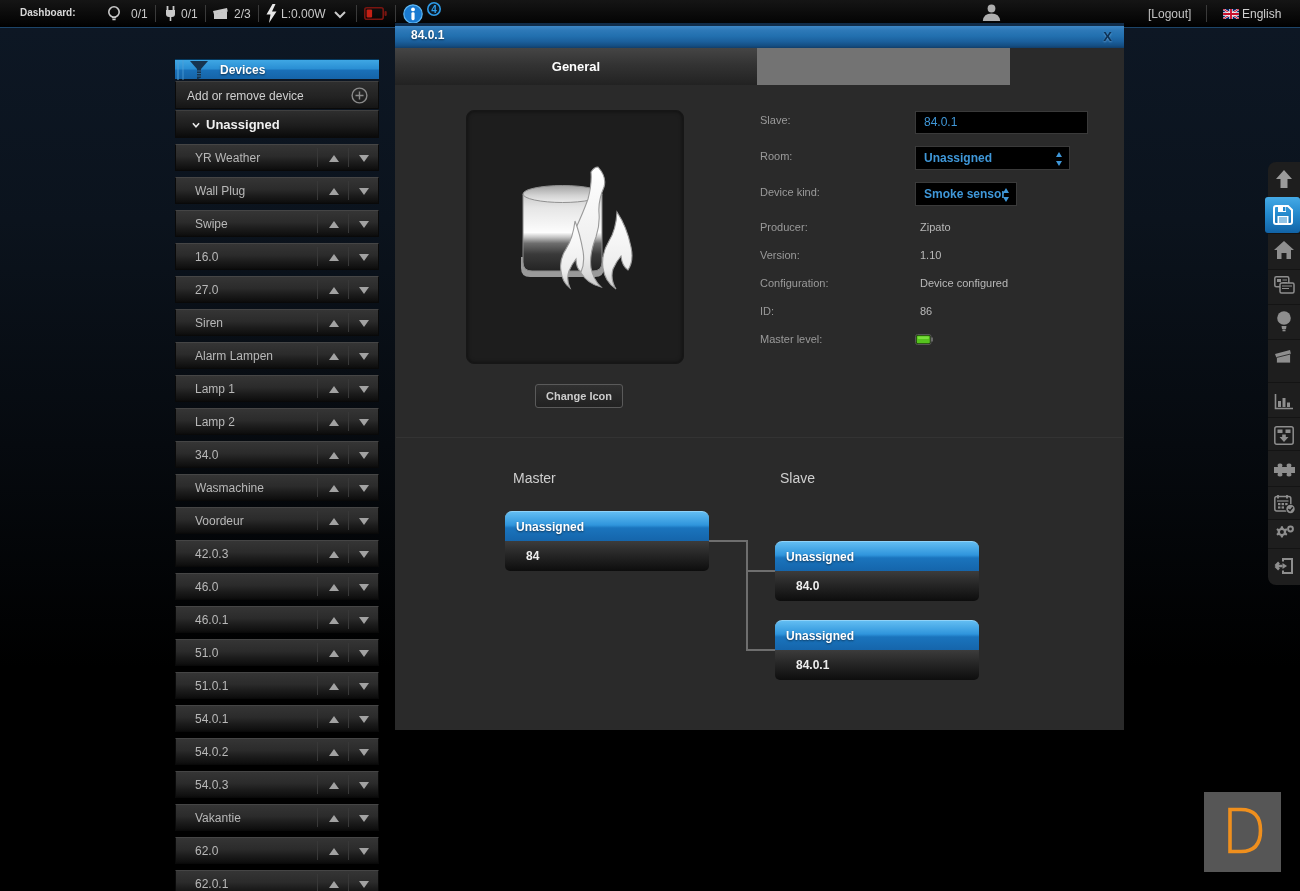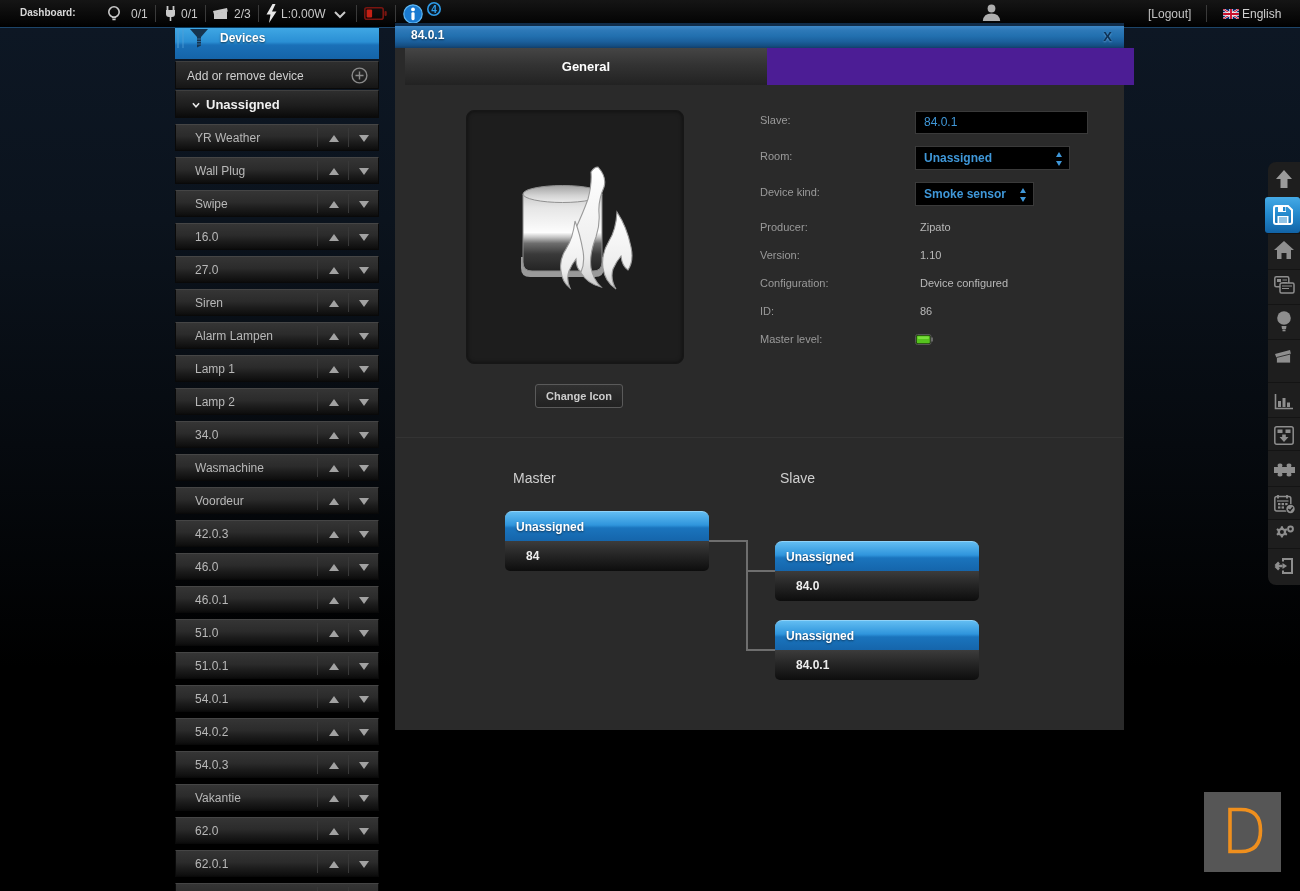--- a/index.html
+++ b/index.html
@@ -16,23 +16,23 @@
 #topbar .db { position:absolute; left:20px; top:7px; font-weight:bold; color:#d8d8d8; font-size:10px; }
 .tsep { position:absolute; top:5px; width:1px; height:17px; background:#3a3a3a; }
 .tcount { position:absolute; top:7px; color:#c9c9c9; font-size:12px; }
 #personwrap { position:absolute; left:982px; top:4px; }
 #logout { position:absolute; left:1148px; top:7px; color:#c3c3c3; }
 #lang { position:absolute; left:1242px; top:7px; color:#cfcfcf; }
 #flag { position:absolute; left:1223px; top:9px; }
 
 
 #sidebar { position:absolute; left:175px; top:27px; width:204px; }
-#devhdr { position:relative; height:32px; border-top:1px solid #063a60;
+#devhdr { position:relative; height:20px; border-top:1px solid #063a60;
   background:linear-gradient(180deg,#3fa7e4 0%,#2a8fd4 45%,#1a70b8 55%,#1564a8 100%);
-  color:#fff; font-weight:bold; font-size:12px; }
+  color:#fff; font-weight:bold; font-size:12px;margin-top:32px; }
 #devhdr span { position:absolute; left:45px; top:3px; text-shadow:0 1px 2px rgba(0,0,0,.6); }
 #addrow { position:relative; height:28px; margin-top:2px;
   background:linear-gradient(180deg,#2e2e2e 0%,#232323 55%,#151515 100%);
   border:1px solid #0a0a0a; border-top:1px solid #3f3f3f; }
 #addrow span { position:absolute; left:11px; top:7px; color:#cfcfcf; font-size:12px; }
 #unassrow { position:relative; height:28px; margin-top:1px;
   background:linear-gradient(180deg,#2e2e2e 0%,#1d1d1d 55%,#0a0a0a 100%);
   border:1px solid #0a0a0a; border-top:1px solid #3f3f3f; }
 #unassrow span { position:absolute; left:30px; top:6px; color:#f0f0f0; font-size:13px; font-weight:bold; }
 .chev { position:absolute; left:16px; top:10px; width:8px; height:8px; }
@@ -48,21 +48,21 @@
   border-left:5.5px solid transparent; border-right:5.5px solid transparent; border-top:7px solid #a2a2a2; }
 
 
 #dialog { position:absolute; left:395px; top:24px; width:729px; height:706px;
   background:#2a2a2a; }
 #dtitle { position:absolute; left:0; top:-1px; width:729px; height:25px;
   border-top:3px solid #102c49;
   background:linear-gradient(180deg,#3e88c6 0%,#2e79b8 18%,#2270af 45%,#1b609d 70%,#154e82 90%,#113e6a 100%); }
 #dtitle span { position:absolute; left:16px; top:2px; color:#fff; font-size:12px; font-weight:bold; text-shadow:0 1px 2px rgba(0,0,0,.5); }
 #dx { position:absolute; right:12px; top:3px; color:#0e3154; font-size:13px; font-weight:bold; text-shadow:0 1px 2px rgba(160,210,250,.5); }
-#tabs { position:absolute; left:10px; top:24px; width:729px; height:37px; background:#4c1d95; }
+#tabs { position:absolute; left:0; top:24px; width:615px; height:37px; background:#737373; }
 #tabgen { position:absolute; left:0; top:0; width:362px; height:37px;
   background:linear-gradient(180deg,#454545 0%,#333 45%,#222 100%);
   color:#fff; font-weight:bold; font-size:13px; text-align:center; line-height:37px; }
 #tabadv { position:absolute; left:362px; top:0; width:367px; height:36px;
   background:#242424; border-bottom:1px solid #4a4a4a;
   color:#9a9a9a; font-weight:bold; font-size:13px; text-align:center; line-height:36px; }
 #iconbox { position:absolute; left:71px; top:86px; width:218px; height:254px;
   background:#1d1d1d; border:1px solid #161616; border-radius:8px;
   box-shadow:inset 0 0 4px rgba(0,0,0,.6); }
 #changeicon { position:absolute; left:140px; top:360px; width:88px; height:24px;
@@ -422,21 +422,21 @@
     <div class="flabel" style="top:253px">Configuration:</div>
     <div class="flabel" style="top:281px">ID:</div>
     <div class="flabel" style="top:309px">Master level:</div>
 
     <div id="fname">84.0.1</div>
     <div class="fselect" style="left:520px;top:122px;width:155px;">Unassigned
       <svg class="selarr" viewBox="0 0 8 16">
           <path d="M4 1 L7 6 L1 6 Z M4 15 L7 10 L1 10 Z" fill="#3f97d8"></path>
         </svg>
     </div>
-    <div class="fselect" style="left:520px;top:158px;width:119px;">Smoke sensor
+    <div class="fselect" style="left:520px;top:158px;width:102px;">Smoke sensor
       <svg class="selarr" viewBox="0 0 8 16">
           <path d="M4 1 L7 6 L1 6 Z M4 15 L7 10 L1 10 Z" fill="#3f97d8"></path>
         </svg>
     </div>
     <div class="fvalue" style="top:197px">Zipato</div>
     <div class="fvalue" style="top:225px">1.10</div>
     <div class="fvalue" style="top:253px">Device configured</div>
     <div class="fvalue" style="top:281px">86</div>
     <svg style="position:absolute;left:520px;top:310px" width="18" height="11" viewBox="0 0 18 11">
       <rect x="0.5" y="0.5" width="15.5" height="10" rx="2" fill="#1e3c0c" stroke="#555"></rect>

